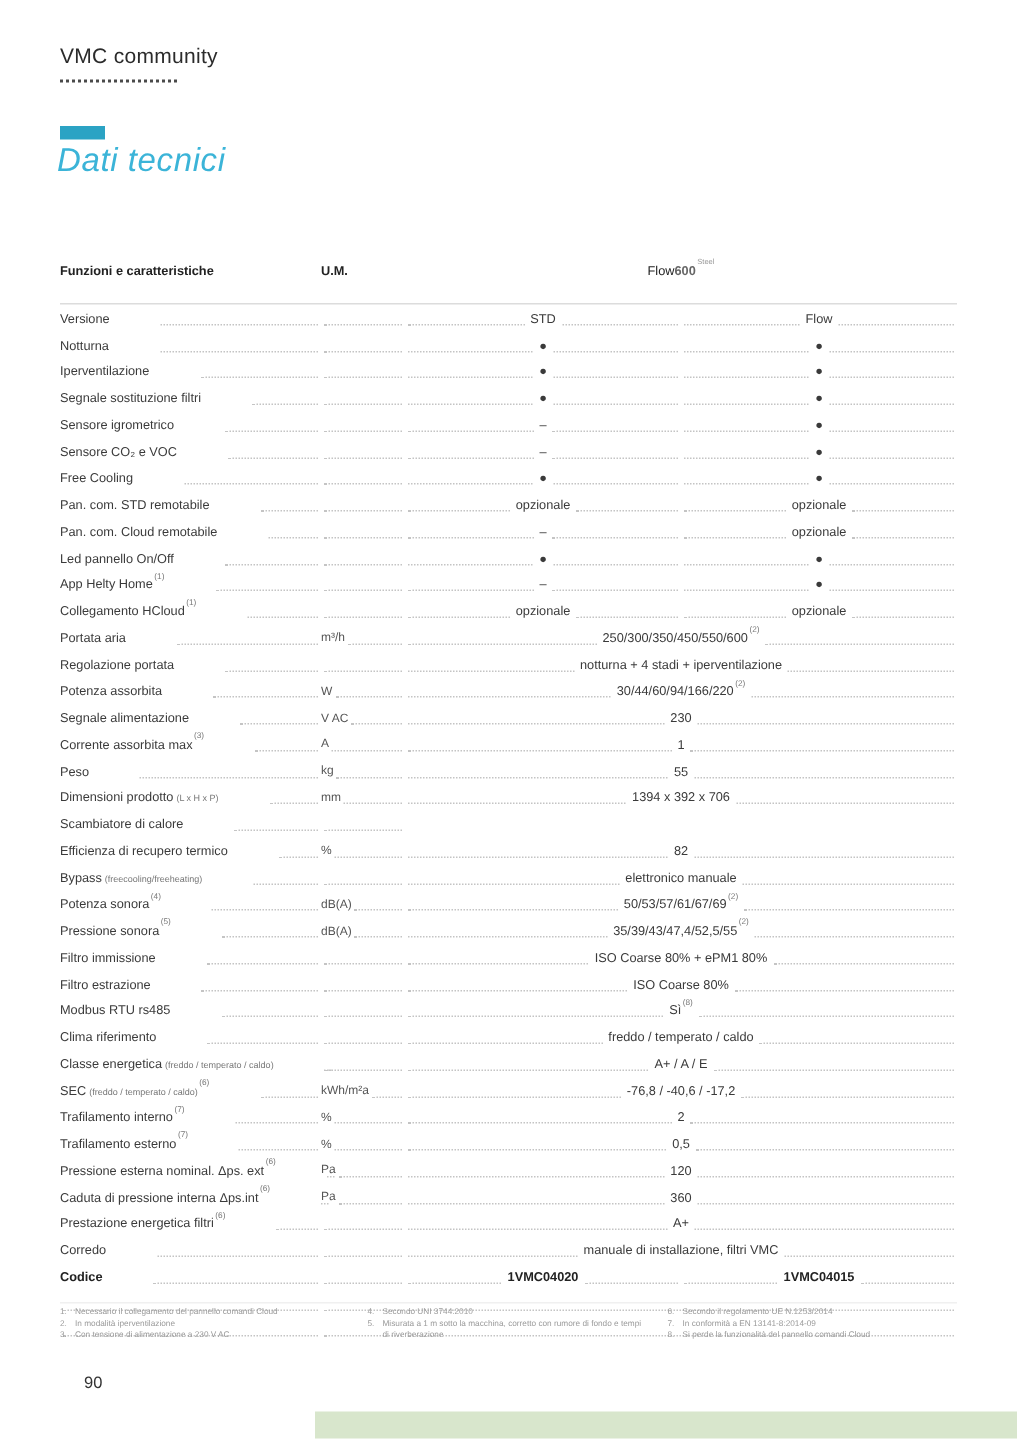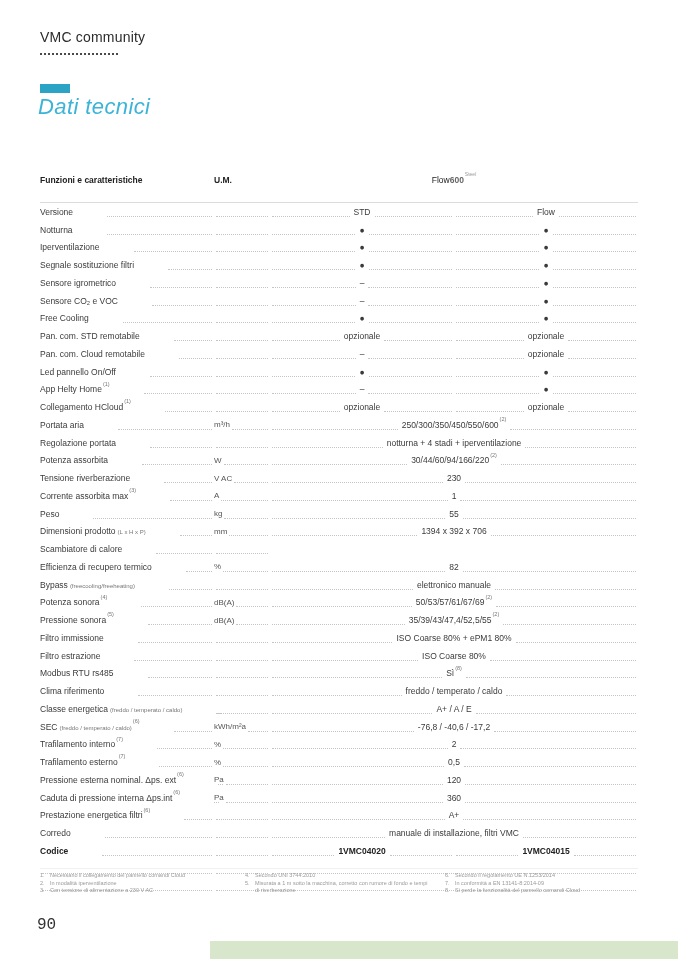--- a/index.html
+++ b/index.html
@@ -39,21 +39,21 @@
 
   .footnotes{position:absolute;left:40px;top:868px;width:598px;display:flex;color:#9a9a9a;font-size:5.5px;line-height:1.4;border-top:1px solid #f0f0f0;padding-top:3px;}
   .fn-col{box-sizing:border-box;padding-right:14px;}
   .fn-col.c1{width:205px;}
   .fn-col.c2{width:200px;}
   .fn-col.c3{width:193px;}
   .fn-item{display:flex;}
   .fn-num{width:10px;flex:0 0 10px;}
   .fn-text{flex:1;}
 
-  .page-number{position:absolute;left:37px;top:916px;font-size:16px;color:#333;font-family:Liberation Mono, monospace;}
+  .page-number{position:absolute;left:56px;top:916px;font-size:11px;color:#333;}
   .green-bar{position:absolute;left:210px;right:0;bottom:0;height:18px;background:var(--green_bar,#d8e6cc);}
 </style>
 </head>
 <body>
 
 <div class="page">
 
   <div class="brand">VMC community</div>
   <div class="brand-dots"></div>
 
@@ -364,21 +364,21 @@
           <div class="c-vals">
             <div class="vcell">
               <span class="dots"></span>
               <span class="txt">30/44/60/94/166/220<sup class="sup">(2)</sup></span>
               <span class="dots"></span>
             </div>
           </div>
         </div>
         <div class="row">
           <div class="c-label">
-            <span class="txt">Tensione riverberazione</span>
+            <span class="txt">Segnale alimentazione</span>
             <span class="dots"></span>
           </div>
           <div class="c-um">
             <span class="txt">V AC</span>
             <span class="dots"></span>
           </div>
           <div class="c-vals">
             <div class="vcell">
               <span class="dots"></span>
               <span class="txt">230</span>

